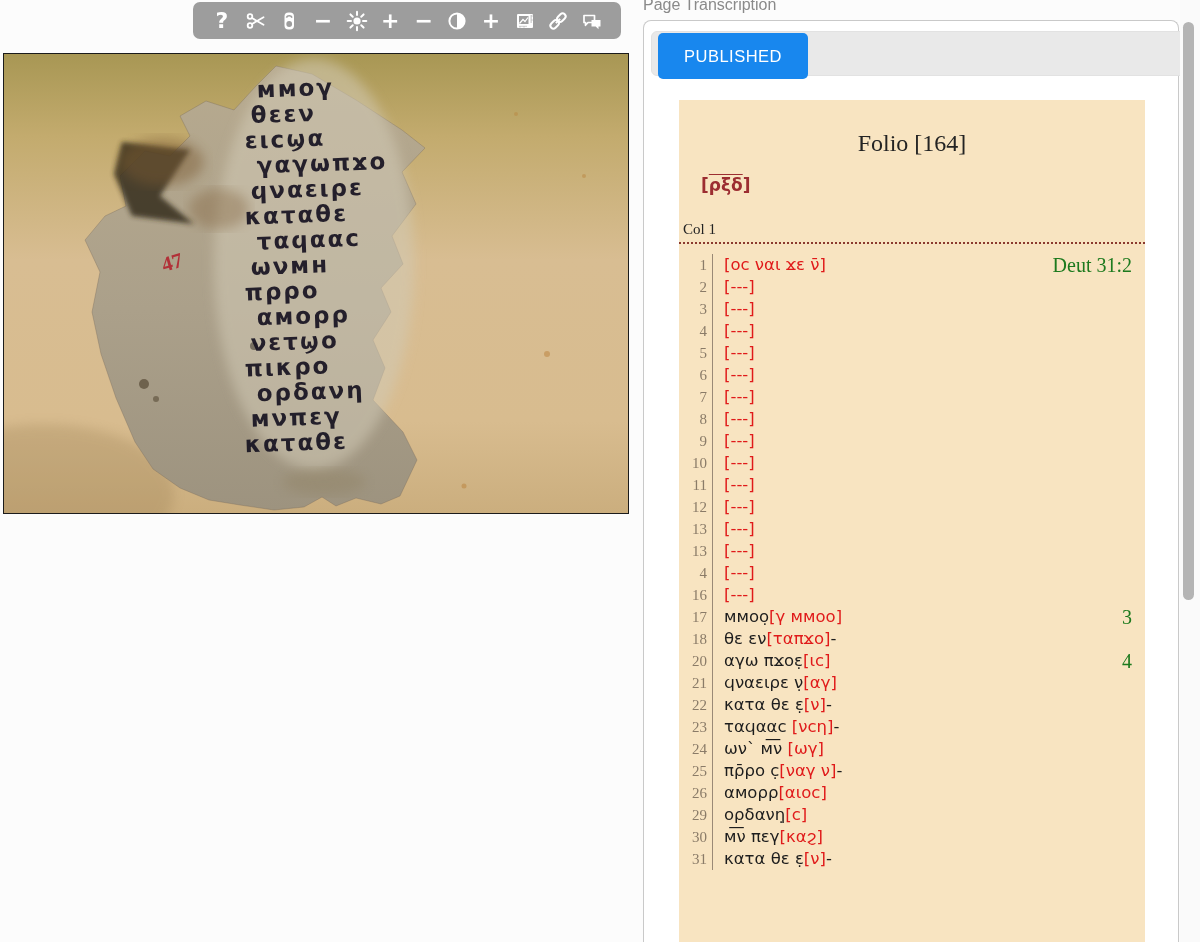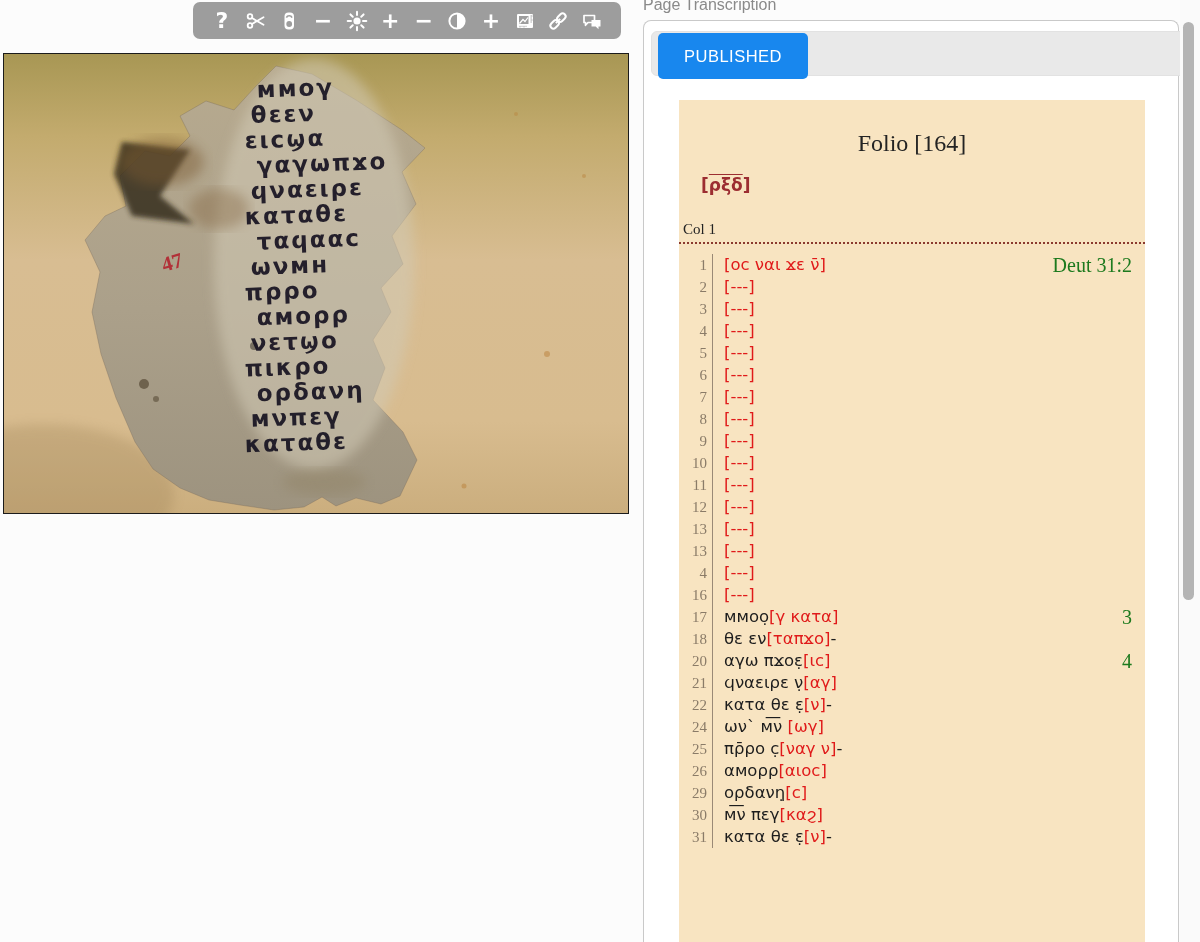--- a/index.html
+++ b/index.html
@@ -259,37 +259,41 @@
         <div class="row">
           <div class="num">4</div>
           <div class="txt"><span class="seg-red">[---]</span></div>
         </div>
         <div class="row">
           <div class="num">16</div>
           <div class="txt"><span class="seg-red">[---]</span></div>
         </div>
         <div class="row">
           <div class="num">17</div>
-          <div class="txt"><span class="seg-black">ммоο̣</span><span class="seg-red">[γ κατα]</span><span class="ref">3</span></div>
+          <div class="txt"><span class="seg-black">ммоο̣</span><span class="seg-red">[γ ммоο]</span><span class="ref">3</span></div>
         </div>
         <div class="row">
           <div class="num">18</div>
           <div class="txt"><span class="seg-black">θε εν</span><span class="seg-red">[ταπϫο]</span><span class="seg-black">-</span></div>
         </div>
         <div class="row">
           <div class="num">20</div>
           <div class="txt"><span class="seg-black">αγω πϫοε̣</span><span class="seg-red">[ιϲ]</span><span class="ref">4</span></div>
         </div>
         <div class="row">
           <div class="num">21</div>
           <div class="txt"><span class="seg-black">ϥναειρε ν̣</span><span class="seg-red">[αγ]</span></div>
         </div>
         <div class="row">
           <div class="num">22</div>
           <div class="txt"><span class="seg-black">κατα θε ε̣</span><span class="seg-red">[ν]</span><span class="seg-black">-</span></div>
+        </div>
+        <div class="row">
+          <div class="num">23</div>
+          <div class="txt"><span class="seg-black">ταϥααϲ </span><span class="seg-red">[νϲη]</span><span class="seg-black">-</span></div>
         </div>
         <div class="row">
           <div class="num">24</div>
           <div class="txt"><span class="seg-black">ων` м͞ν </span><span class="seg-red">[ωγ]</span></div>
         </div>
         <div class="row">
           <div class="num">25</div>
           <div class="txt"><span class="seg-black">πρ̄ρο ϲ̣</span><span class="seg-red">[ναγ ν]</span><span class="seg-black">-</span></div>
         </div>
         <div class="row">

